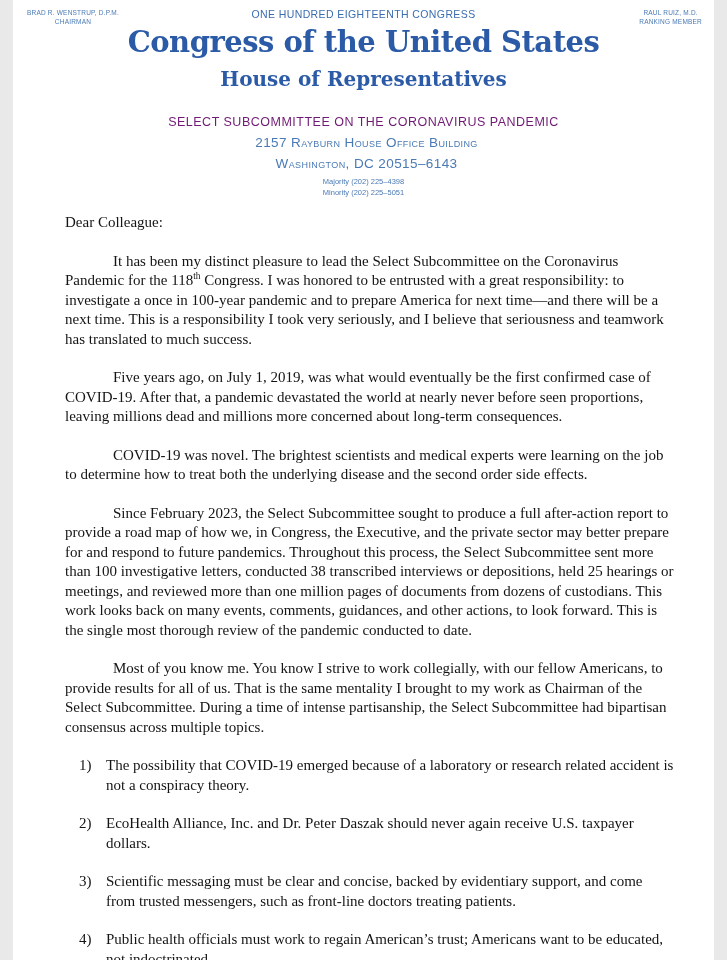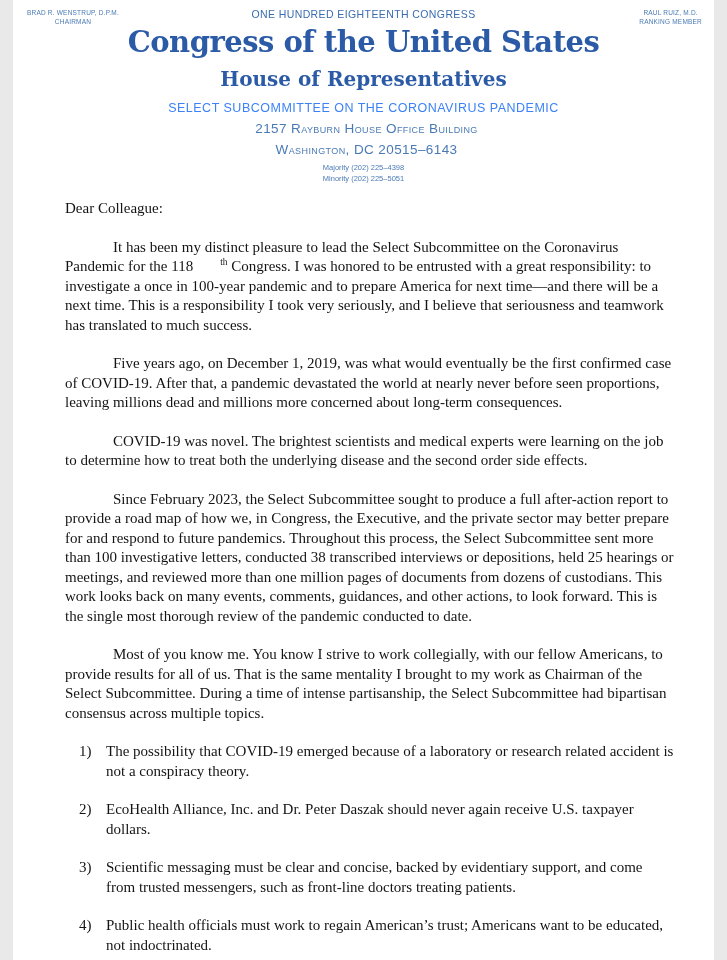--- a/index.html
+++ b/index.html
@@ -50,22 +50,22 @@
     font-weight: bold;
     font-size: 20px;
     color: #2b5aa6;
     margin-top: 12px;
     line-height: 1.05;
   }
   .committee {
     font-family: "Liberation Sans", sans-serif;
     font-size: 12.5px;
     letter-spacing: 0.5px;
-    color: #3b82f6;
-    margin-top: 11px;
+    color: #701a75;
+    margin-top: 25px;
   }
   .addr {
     font-family: "Liberation Sans", sans-serif;
     font-variant: small-caps;
     font-size: 13.5px;
     letter-spacing: 0.4px;
     color: #4a7ab5;
     margin-top: 6px;
     margin-left: 6px;
   }
@@ -87,21 +87,20 @@
   }
   .salutation { margin: 0 0 19px 0; }
   .para {
     margin: 0 0 19px 0;
     text-indent: 48px;
   }
   .para sup {
     font-size: 0.62em;
     line-height: 0;
     vertical-align: super;
-    margin-left: 27px;
   }
   .dc-list { margin: 0; padding: 0; list-style: none; }
   .dc-list-item {
     display: flex;
     margin: 0 0 19px 0;
     padding-left: 14px;
   }
   .dc-list-item .marker { flex: none; width: 27px; }
   .dc-list-item .item-text { flex: 1; }
 </style>
@@ -131,21 +130,21 @@
       <div>Majority  (202) 225–4398</div>
       <div>Minority  (202) 225–5051</div>
     </div>
   </header>
 
   <main class="letter-body">
     <p class="salutation">Dear Colleague:</p>
 
     <p class="para"><span>It has been my distinct pleasure to lead the Select Subcommittee on the Coronavirus Pandemic for the 118</span><sup>th</sup><span> Congress. I was honored to be entrusted with a great responsibility: to investigate a once in 100-year pandemic and to prepare America for next time—and there will be a next time. This is a responsibility I took very seriously, and I believe that seriousness and teamwork has translated to much success.</span></p>
 
-    <p class="para">Five years ago, on December 1, 2019, was what would eventually be the first confirmed case of COVID-19. After that, a pandemic devastated the world at nearly never before seen proportions, leaving millions dead and millions more concerned about long-term consequences.</p>
+    <p class="para">Five years ago, on July 1, 2019, was what would eventually be the first confirmed case of COVID-19. After that, a pandemic devastated the world at nearly never before seen proportions, leaving millions dead and millions more concerned about long-term consequences.</p>
     <p class="para">COVID-19 was novel. The brightest scientists and medical experts were learning on the job to determine how to treat both the underlying disease and the second order side effects.</p>
     <p class="para">Since February 2023, the Select Subcommittee sought to produce a full after-action report to provide a road map of how we, in Congress, the Executive, and the private sector may better prepare for and respond to future pandemics. Throughout this process, the Select Subcommittee sent more than 100 investigative letters, conducted 38 transcribed interviews or depositions, held 25 hearings or meetings, and reviewed more than one million pages of documents from dozens of custodians. This work looks back on many events, comments, guidances, and other actions, to look forward. This is the single most thorough review of the pandemic conducted to date.</p>
     <p class="para">Most of you know me. You know I strive to work collegially, with our fellow Americans, to provide results for all of us. That is the same mentality I brought to my work as Chairman of the Select Subcommittee. During a time of intense partisanship, the Select Subcommittee had bipartisan consensus across multiple topics.</p>
 
     <ol class="dc-list">
       <li class="dc-list-item">
         <span class="marker">1)</span>
         <span class="item-text">The possibility that COVID-19 emerged because of a laboratory or research related accident is not a conspiracy theory.</span>
       </li>
       <li class="dc-list-item">

